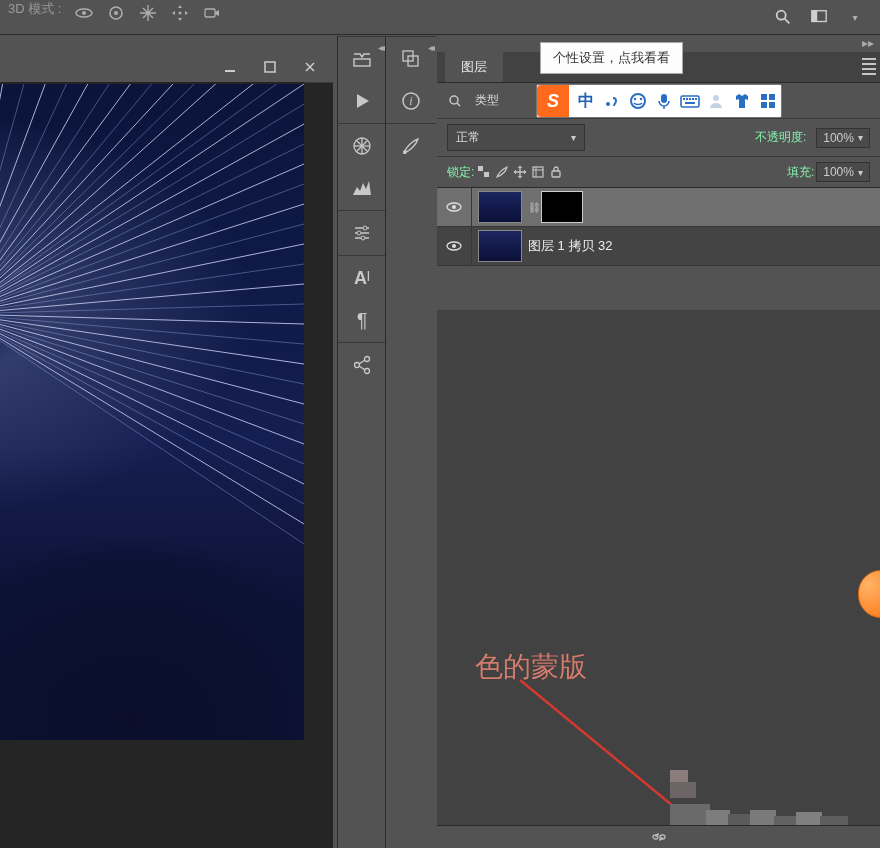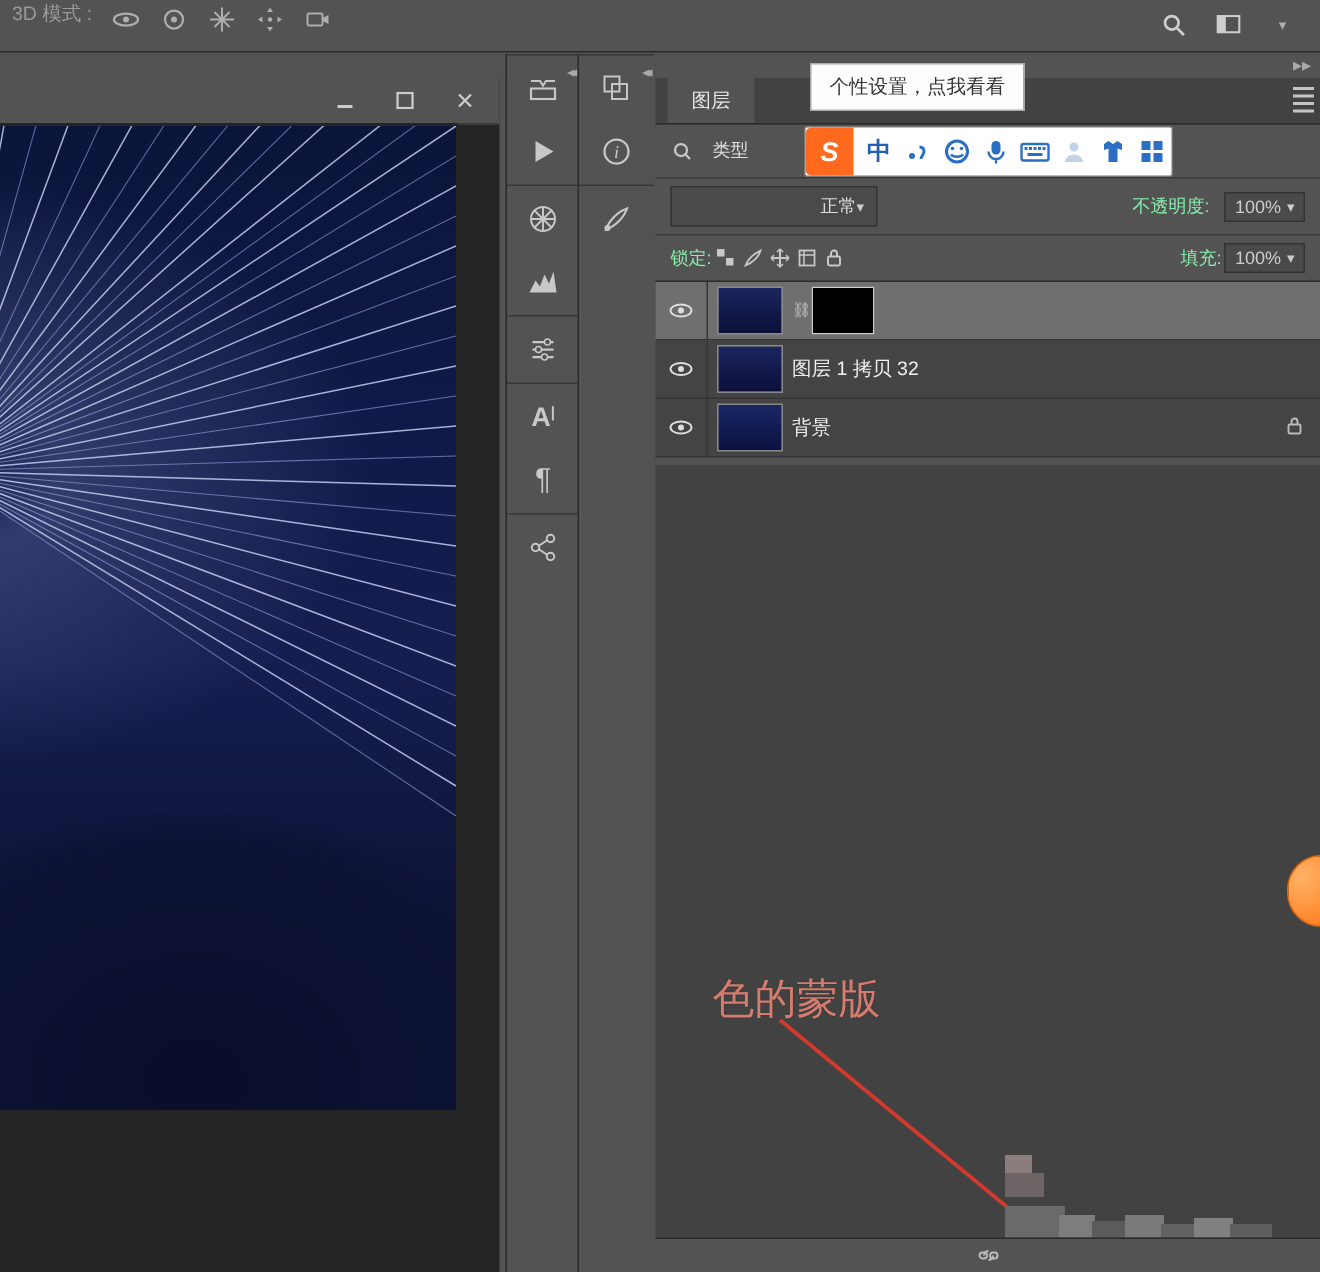--- a/index.html
+++ b/index.html
@@ -172,21 +172,21 @@
     gap: 10px;
     border-bottom: 1px solid #3a3a3a;
   }
   .select {
     background: #4a4a4a;
     border: 1px solid #333;
     color: #ddd;
     padding: 4px 8px;
     display: flex; align-items: center; justify-content: space-between;
   }
-  .select.blend { width: 120px; justify-content: flex-end;}
+  .select.blend { width: 120px;}
   .field-lbl { color: #86efac; font-size: 12px;}
   .pct-box {
     display: flex; align-items: center;
     border: 1px solid #333;
     background: #4a4a4a;
     padding: 2px 6px; gap: 4px;
   }
   .lock-row {
     display: flex; align-items: center;
     padding: 5px 10px;
@@ -633,36 +633,20 @@
     <div class="layer-row">
       <div class="eye-col">
         <svg width="18" height="18" viewBox="0 0 18 18">
             <ellipse cx="9" cy="9" rx="7" ry="4" fill="none" stroke="#ddd" stroke-width="1.3"></ellipse>
             <circle cx="9" cy="9" r="2" fill="#ddd"></circle>
           </svg>
       </div>
       <div class="layer-thumb"></div>
       <span class="layer-name">图层 1 拷贝 32</span>
     </div>
-    <div class="layer-row">
-      <div class="eye-col">
-        <svg width="18" height="18" viewBox="0 0 18 18">
-            <ellipse cx="9" cy="9" rx="7" ry="4" fill="none" stroke="#ddd" stroke-width="1.3"></ellipse>
-            <circle cx="9" cy="9" r="2" fill="#ddd"></circle>
-          </svg>
-      </div>
-      <div class="layer-thumb bgthumb"></div>
-      <span class="layer-name">背景</span>
-      <span class="lock-right">
-        <svg width="14" height="14" viewBox="0 0 14 14">
-            <rect x="3" y="6" width="8" height="6" rx="1" fill="none" stroke="#bbb" stroke-width="1.3"></rect>
-            <path d="M5 6V4a2 2 0 014 0v2" fill="none" stroke="#bbb" stroke-width="1.3"></path>
-          </svg>
-      </span>
-    </div>
   </div>
 </div>
 
 <div class="layers-blank"></div>
 
 <div class="annotation">
   <br>
   <span>色的蒙版</span>
 </div>
 

